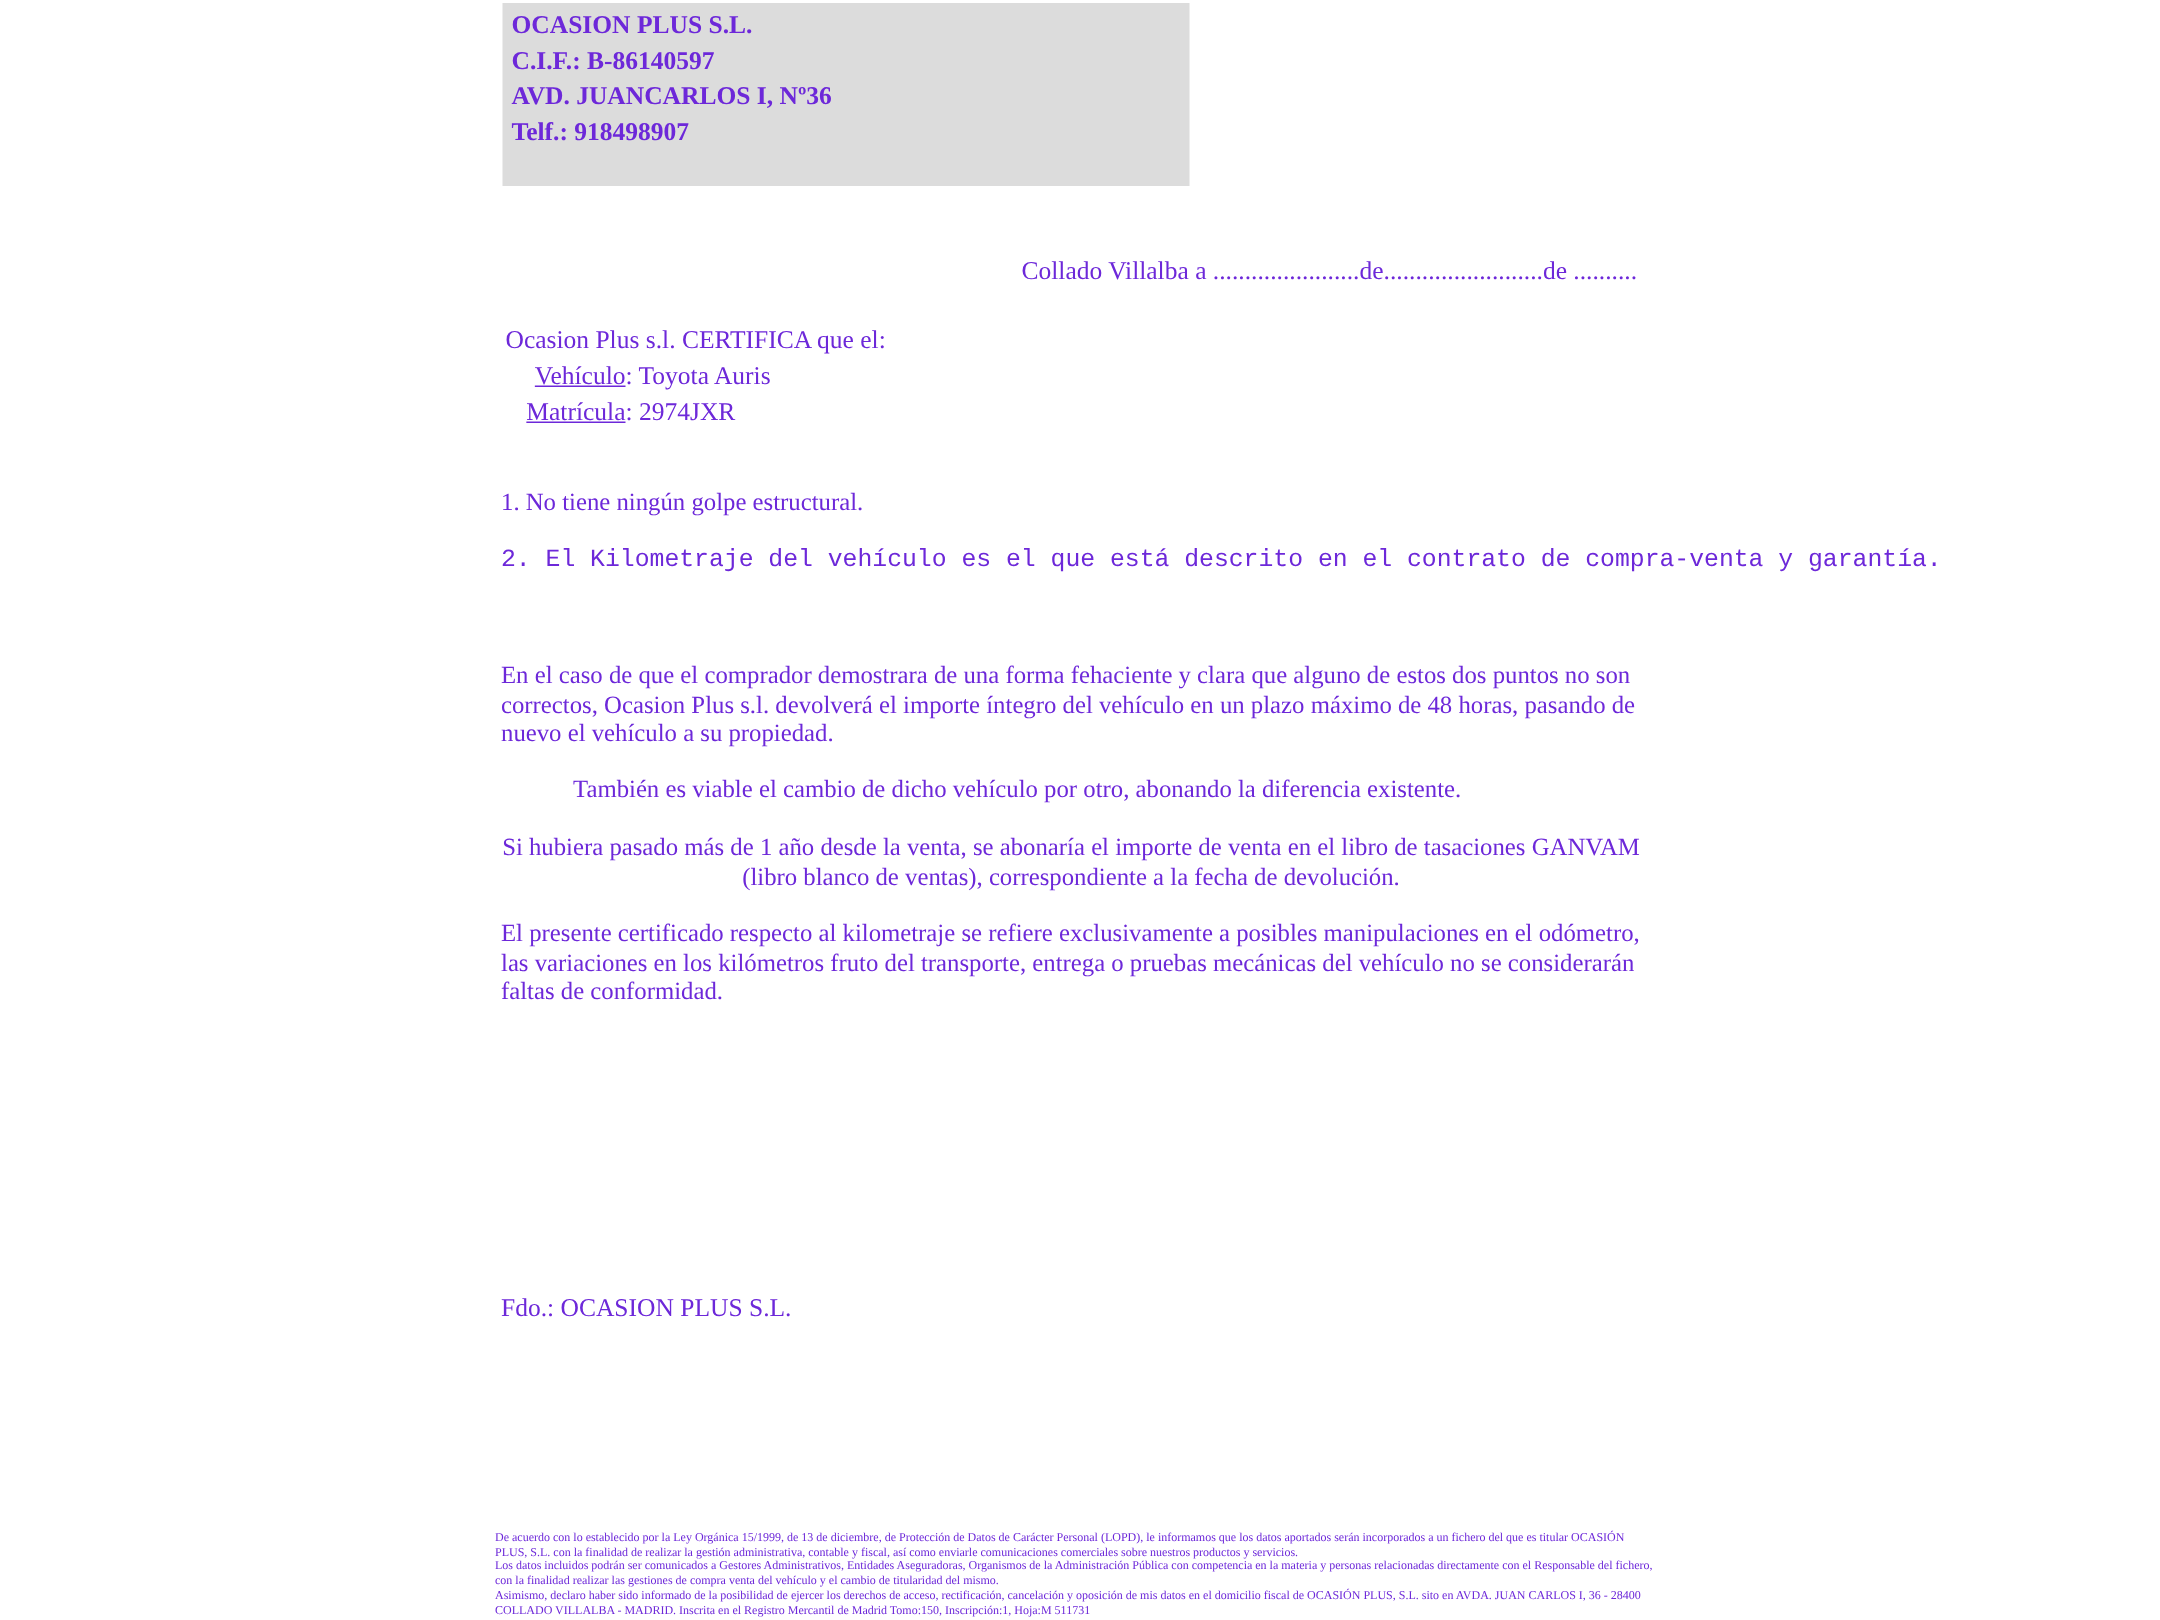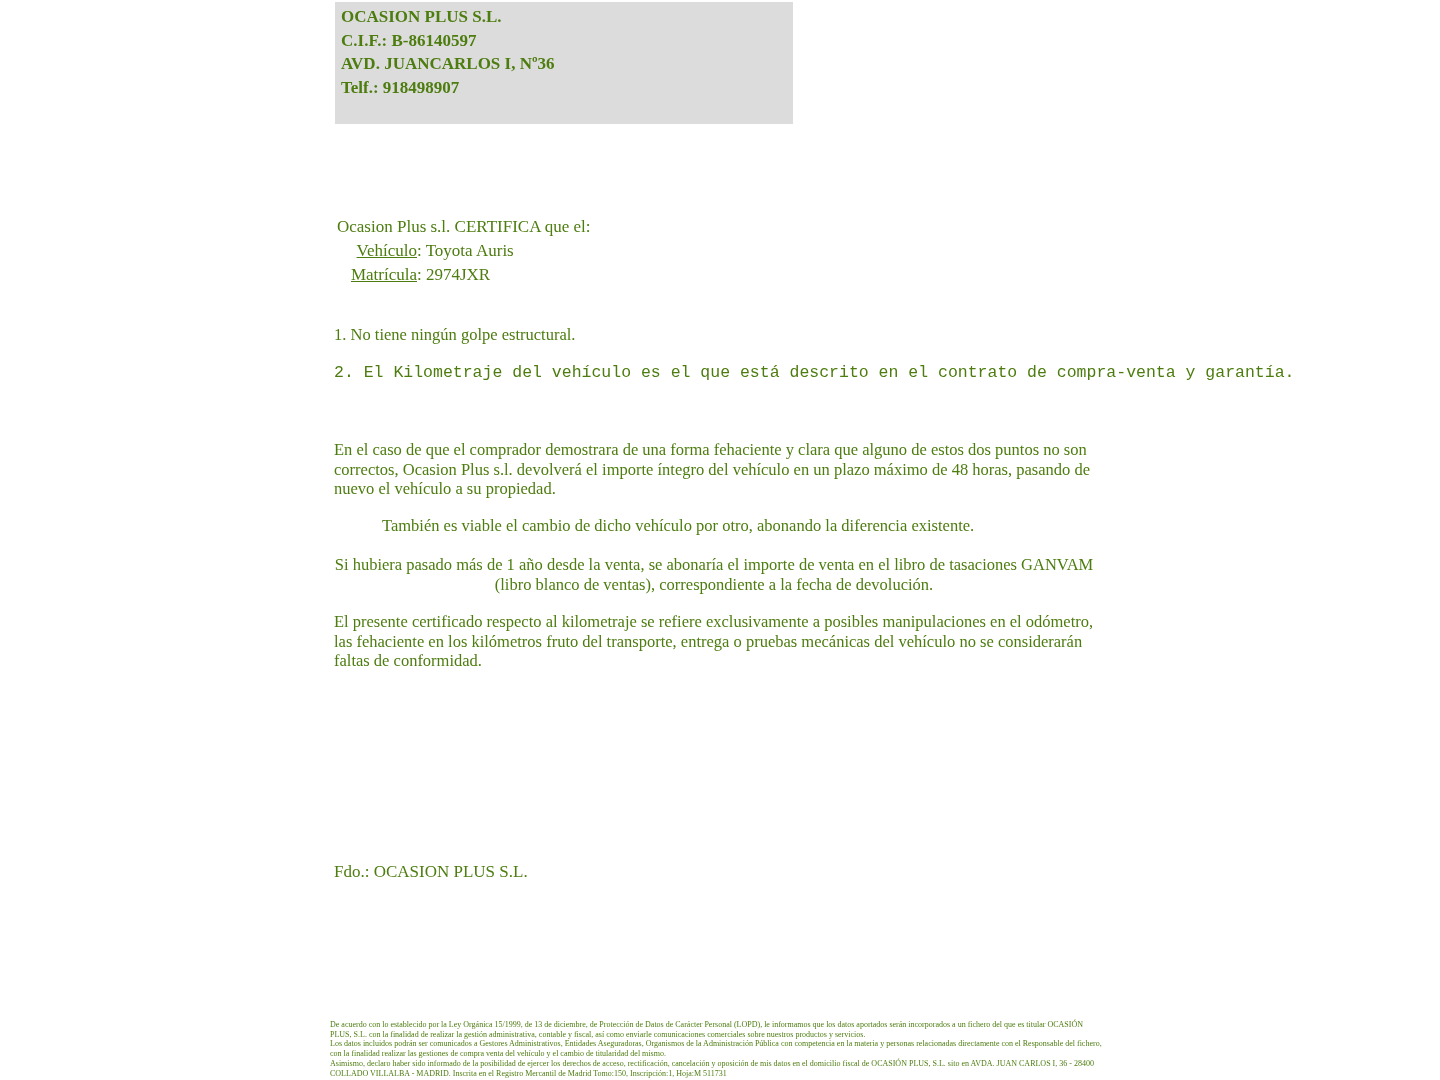--- a/index.html
+++ b/index.html
@@ -6,21 +6,21 @@
     margin: 0;
     padding: 0;
     background: #ffffff;
   }
   .page {
     position: relative;
     width: 1440px;
     height: 1080px;
     background: #ffffff;
     font-family: "Liberation Serif", serif;
-    color: #4d7c0f;
+    color: #6d28d9;
     overflow: hidden;
   }
   .header-box {
     position: absolute;
     left: 335px;
     top: 2px;
     width: 458px;
     height: 122px;
     background: #dcdcdc;
     padding: 3px 0 0 6px;
@@ -89,38 +89,39 @@
 
 <div class="page">
 
   <div class="header-box">
     <div>OCASION PLUS S.L.</div>
     <div>C.I.F.: B-86140597</div>
     <div>AVD. JUANCARLOS I, Nº36</div>
     <div>Telf.: 918498907</div>
   </div>
 
+  <div class="date-line">Collado Villalba a .......................de.........................de ..........</div>
 
   <div class="certify-block">
     <div>Ocasion Plus s.l. CERTIFICA que el:</div>
     <div>
       <span class="field-label"><span class="u">Vehículo</span></span><span>: Toyota Auris</span>
     </div>
     <div>
       <span class="field-label"><span class="u">Matrícula</span></span><span>: 2974JXR</span>
     </div>
   </div>
 
   <div class="point" style="top:325px;">1. No tiene ningún golpe estructural.</div>
   <div class="point" style="top:363px;font-family:Liberation Mono, monospace;">2. El Kilometraje del vehículo es el que está descrito en el contrato de compra-venta y garantía.</div>
 
   <div class="para" style="top:440px;">En el caso de que el comprador demostrara de una forma fehaciente y clara que alguno de estos dos puntos no son correctos, Ocasion Plus s.l. devolverá el importe íntegro del vehículo en un plazo máximo de 48 horas, pasando de nuevo el vehículo a su propiedad.</div>
   <div class="para" style="top:516px;margin-left:48px;">También es viable el cambio de dicho vehículo por otro, abonando la diferencia existente.</div>
   <div class="para" style="top:555px;text-align:center;">Si hubiera pasado más de 1 año desde la venta, se abonaría el importe de venta en el libro de tasaciones GANVAM (libro blanco de ventas), correspondiente a la fecha de devolución.</div>
-  <div class="para" style="top:612px;">El presente certificado respecto al kilometraje se refiere exclusivamente a posibles manipulaciones en el odómetro, las fehaciente en los kilómetros fruto del transporte, entrega o pruebas mecánicas del vehículo no se considerarán faltas de conformidad.</div>
+  <div class="para" style="top:612px;">El presente certificado respecto al kilometraje se refiere exclusivamente a posibles manipulaciones en el odómetro, las variaciones en los kilómetros fruto del transporte, entrega o pruebas mecánicas del vehículo no se considerarán faltas de conformidad.</div>
 
   <div class="signature">Fdo.: OCASION PLUS S.L.</div>
 
   <div class="legal">
     <p>De acuerdo con lo establecido por la Ley Orgánica 15/1999, de 13 de diciembre, de Protección de Datos de Carácter Personal (LOPD), le informamos que los datos aportados serán incorporados a un fichero del que es titular OCASIÓN PLUS, S.L. con la finalidad de realizar la gestión administrativa, contable y fiscal, así como enviarle comunicaciones comerciales sobre nuestros productos y servicios.</p>
     <p>Los datos incluidos podrán ser comunicados a Gestores Administrativos, Entidades Aseguradoras, Organismos de la Administración Pública con competencia en la materia y personas relacionadas directamente con el Responsable del fichero, con la finalidad realizar las gestiones de compra venta del vehículo y el cambio de titularidad del mismo.</p>
     <p>Asimismo, declaro haber sido informado de la posibilidad de ejercer los derechos de acceso, rectificación, cancelación y oposición de mis datos en el domicilio fiscal de OCASIÓN PLUS, S.L. sito en AVDA. JUAN CARLOS I, 36 - 28400 COLLADO VILLALBA - MADRID. Inscrita en el Registro Mercantil de Madrid Tomo:150, Inscripción:1, Hoja:M 511731</p>
   </div>
 
 </div>

